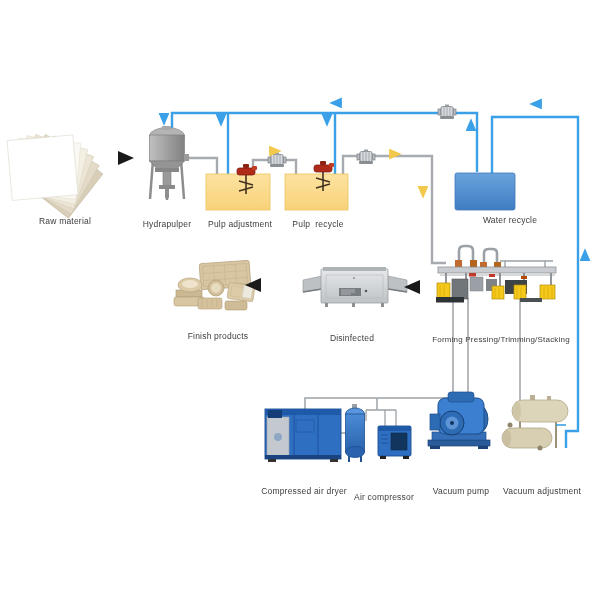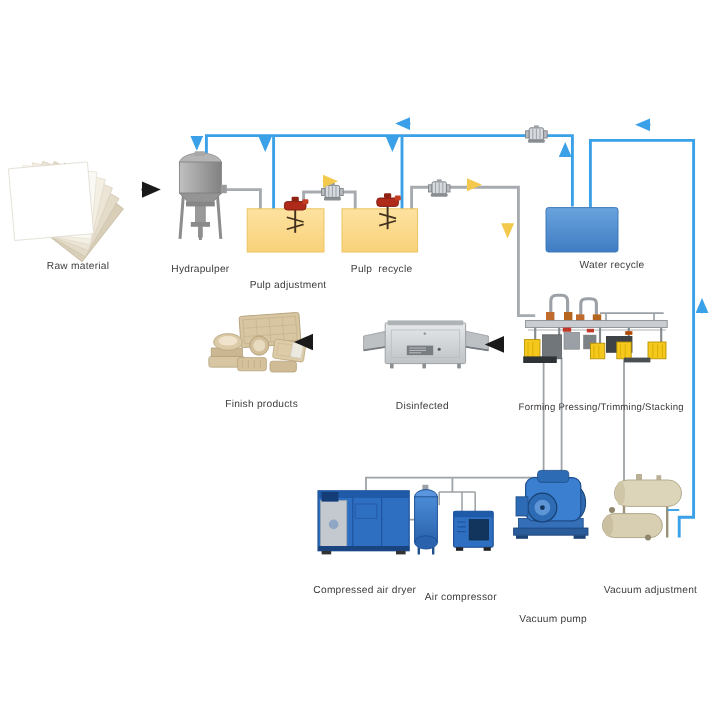--- a/index.html
+++ b/index.html
@@ -254,23 +254,23 @@
     <path d="M389,154 H399" stroke="#f2c94c" stroke-width="1.8" marker-end="url(#my)"></path>
     <path d="M423,186 V196" stroke="#f2c94c" stroke-width="1.8" marker-end="url(#my)"></path>
     <path d="M118,158 H130" stroke="#1a1a1a" stroke-width="2" marker-end="url(#mk)"></path>
     <path d="M418,287 H408" stroke="#1a1a1a" stroke-width="2" marker-end="url(#mk)"></path>
     <path d="M259,285 H249" stroke="#1a1a1a" stroke-width="2" marker-end="url(#mk)"></path>
   </g>
 </svg>
 
   <span class="lbl" style="left:65px;top:216px">Raw material</span>
   <span class="lbl" style="left:167px;top:219px">Hydrapulper</span>
-  <span class="lbl" style="left:240px;top:232px">Pulp adjustment</span>
+  <span class="lbl" style="left:240px;top:219px">Pulp adjustment</span>
   <span class="lbl" style="left:318px;top:219px">Pulp  recycle</span>
   <span class="lbl" style="left:510px;top:215px">Water recycle</span>
   <span class="lbl" style="left:218px;top:331px">Finish products</span>
   <span class="lbl" style="left:352px;top:333px">Disinfected</span>
   <span class="lbl" style="left:501px;top:335px;font-size:8px">Forming Pressing/Trimming/Stacking</span>
   <span class="lbl" style="left:304px;top:486px">Compressed air dryer</span>
   <span class="lbl" style="left:384px;top:492px">Air compressor</span>
-  <span class="lbl" style="left:461px;top:510px">Vacuum pump</span>
+  <span class="lbl" style="left:461px;top:486px">Vacuum pump</span>
   <span class="lbl" style="left:542px;top:486px">Vacuum adjustment</span>
 </div>
 
 </body></html>

